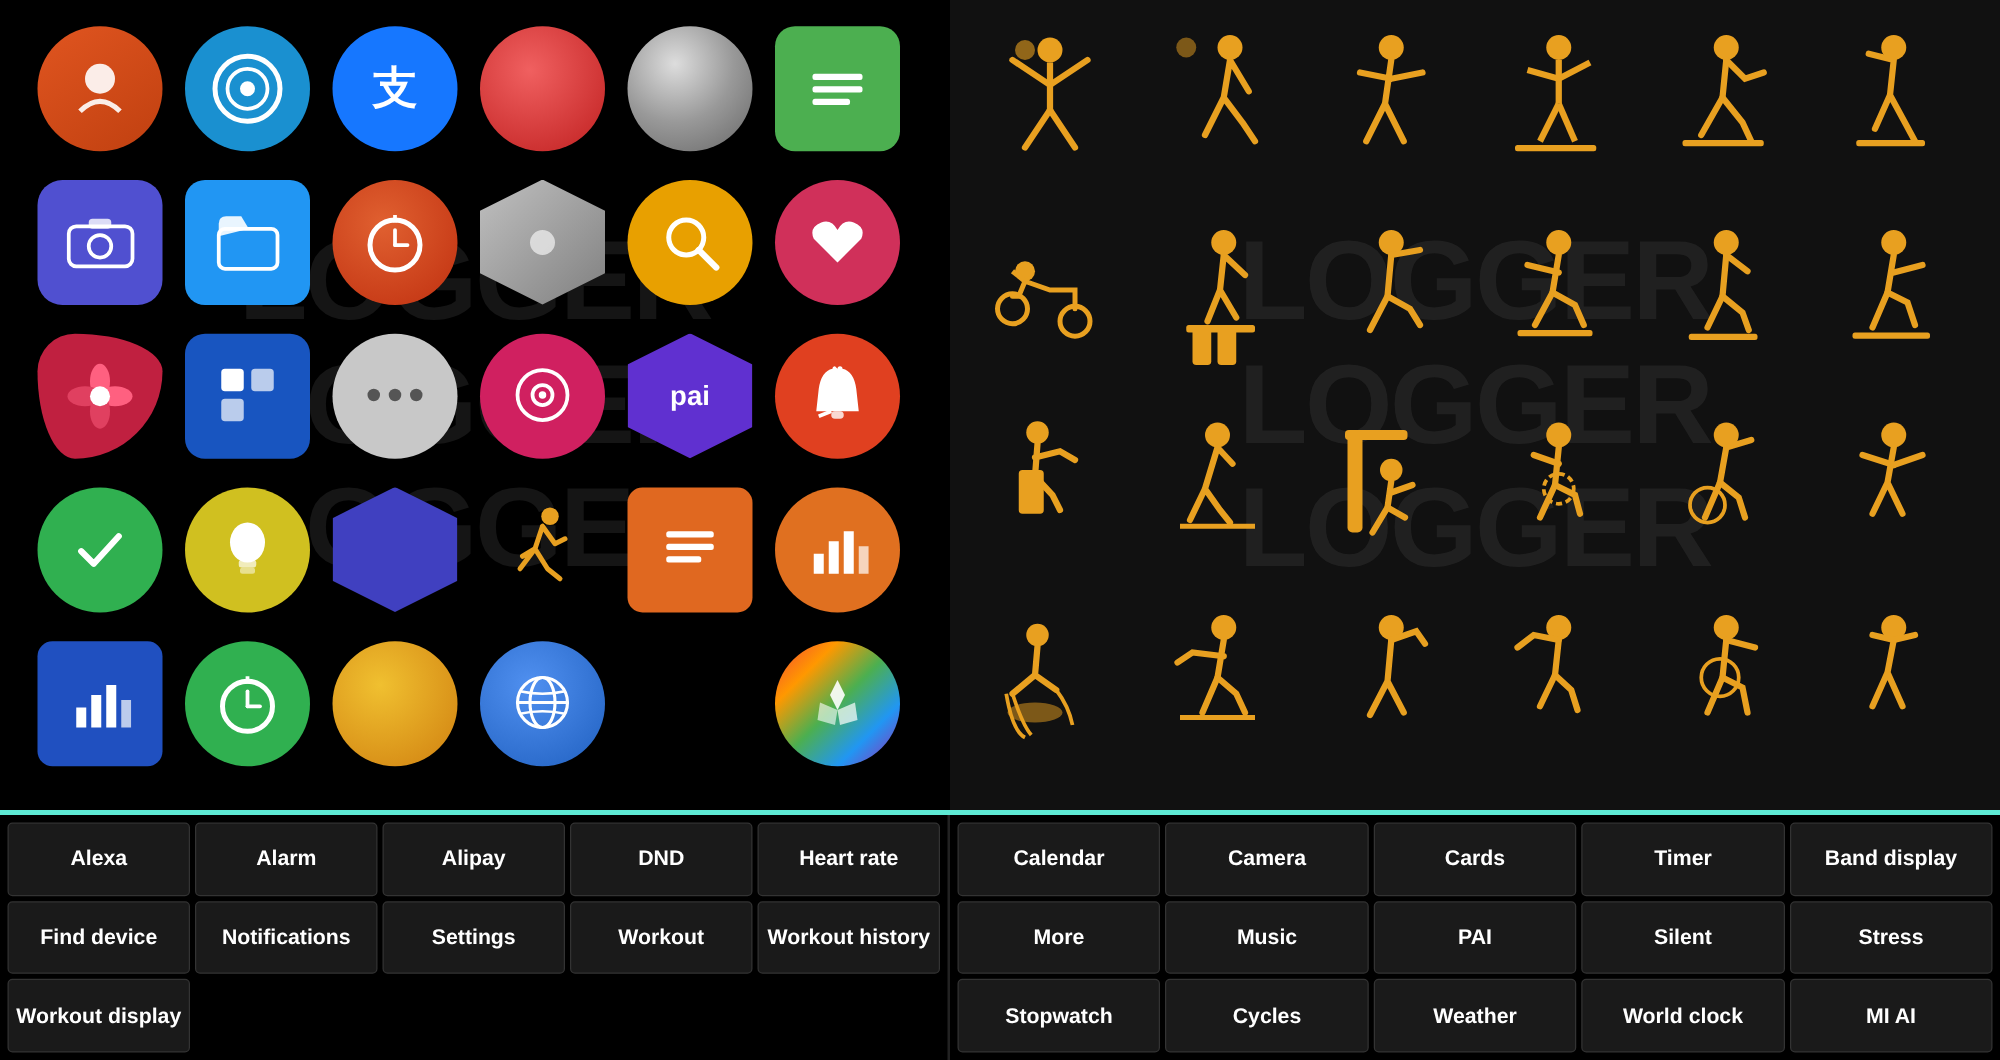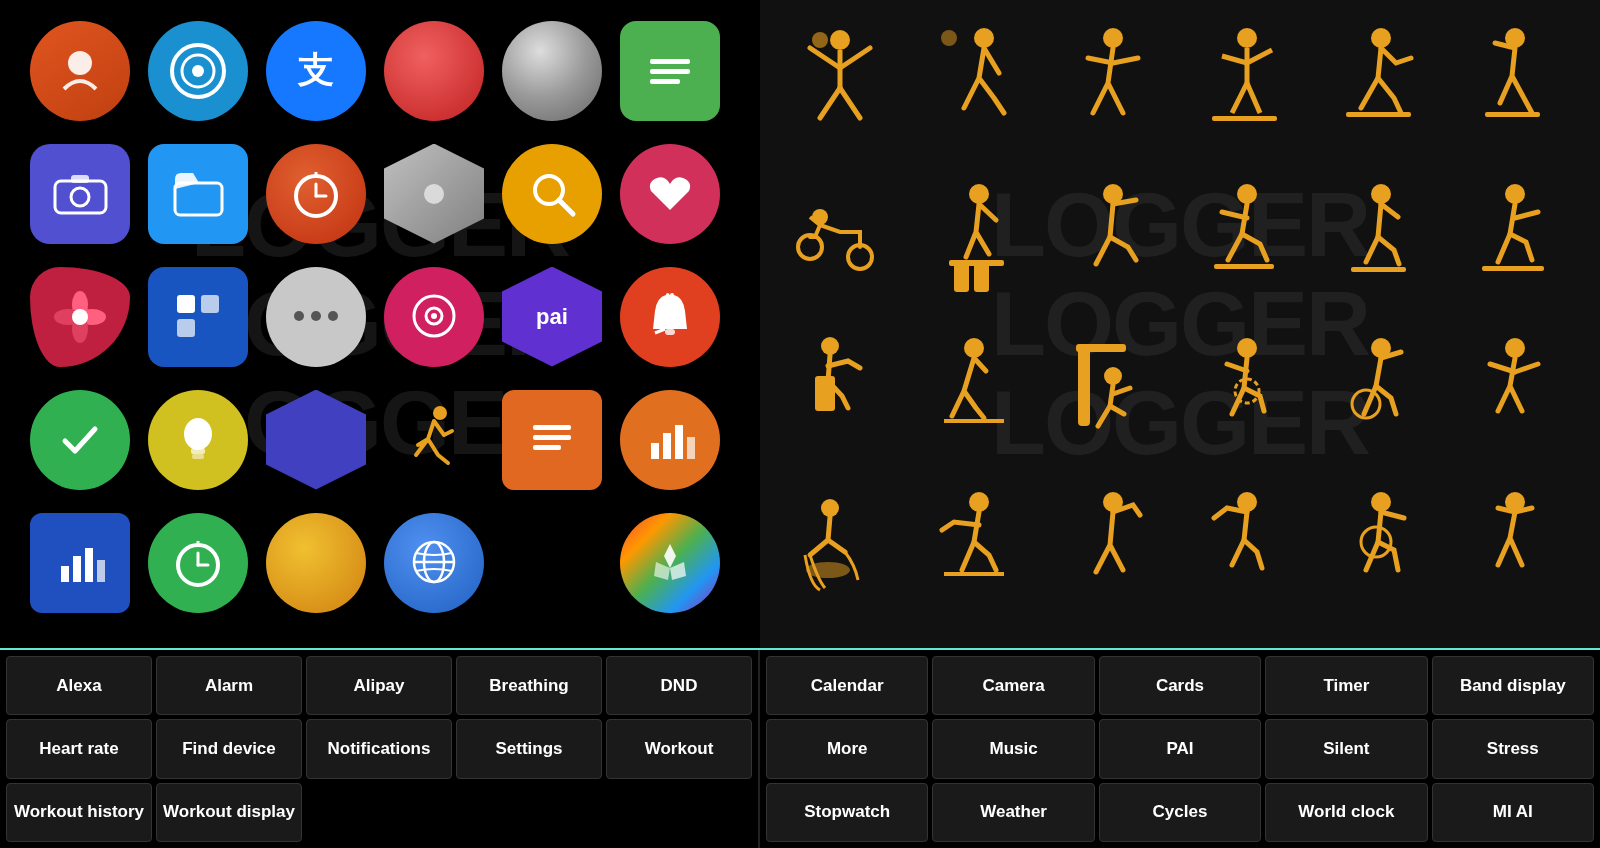--- a/index.html
+++ b/index.html
@@ -109,21 +109,21 @@
       justify-content: center;
       font-size: 70px;
       cursor: pointer;
     }
 
     
     .bottom-bar {
       height: 200px;
       background: #000;
       display: flex;
-      border-top: 2px solid #5eead4;
+      border-top: 4px solid #5eead4;
     }
 
     .bottom-left {
       width: 760px;
       display: grid;
       grid-template-columns: repeat(5, 1fr);
       grid-template-rows: repeat(3, 1fr);
       gap: 4px;
       padding: 6px;
       border-right: 2px solid #222;
@@ -566,21 +566,20 @@
     </div>
   </div>
 </div>
 
 <div class="bottom-bar">
 
   <div class="bottom-left">
     <div class="label-btn">Alexa</div>
     <div class="label-btn">Alarm</div>
     <div class="label-btn">Alipay</div>
-    <div class="label-btn">Breathing</div>
 
     <div class="label-btn">DND</div>
     <div class="label-btn">Heart rate</div>
     <div class="label-btn">Find device</div>
     <div class="label-btn">Notifications</div>
 
     <div class="label-btn">Settings</div>
     <div class="label-btn">Workout</div>
     <div class="label-btn">Workout history</div>
     <div class="label-btn">Workout display</div>
@@ -593,18 +592,18 @@
     <div class="label-btn">Timer</div>
     <div class="label-btn">Band display</div>
 
     <div class="label-btn">More</div>
     <div class="label-btn">Music</div>
     <div class="label-btn">PAI</div>
     <div class="label-btn">Silent</div>
     <div class="label-btn">Stress</div>
 
     <div class="label-btn">Stopwatch</div>
+    <div class="label-btn">Cycles</div>
     <div class="label-btn">Weather</div>
-    <div class="label-btn">Cycles</div>
     <div class="label-btn">World clock</div>
     <div class="label-btn">MI AI</div>
   </div>
 </div>
 
 </body></html>

